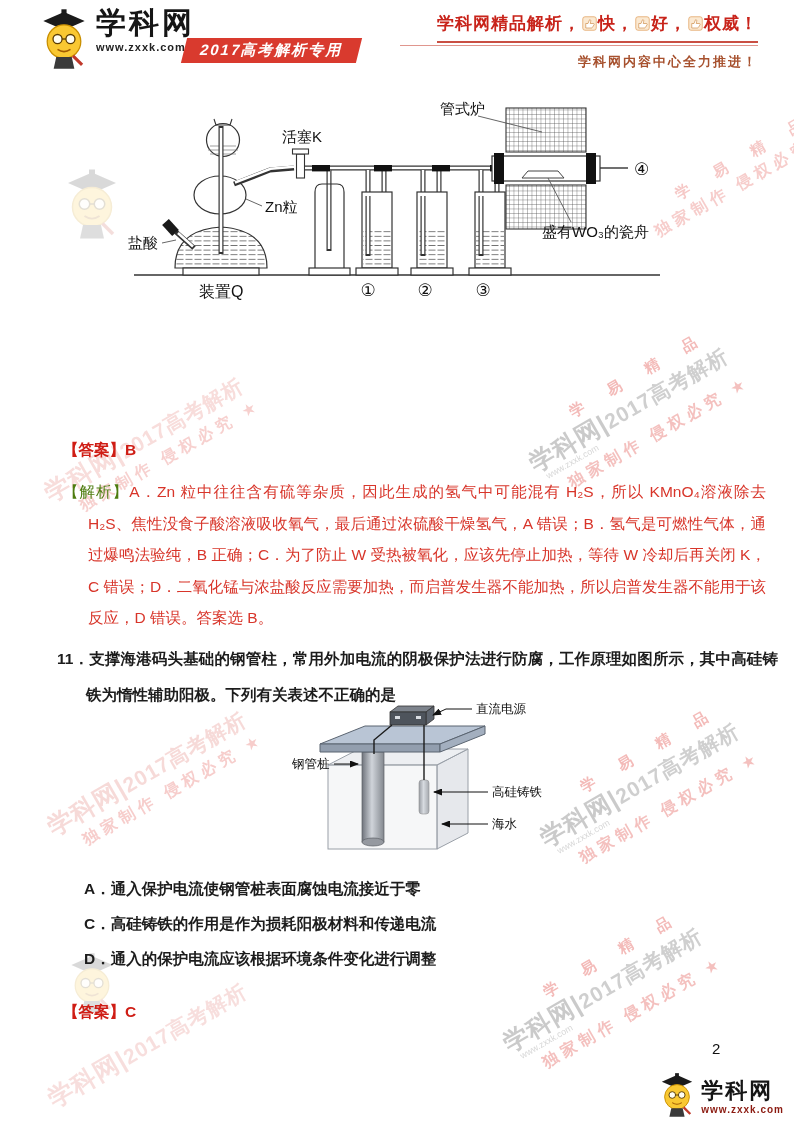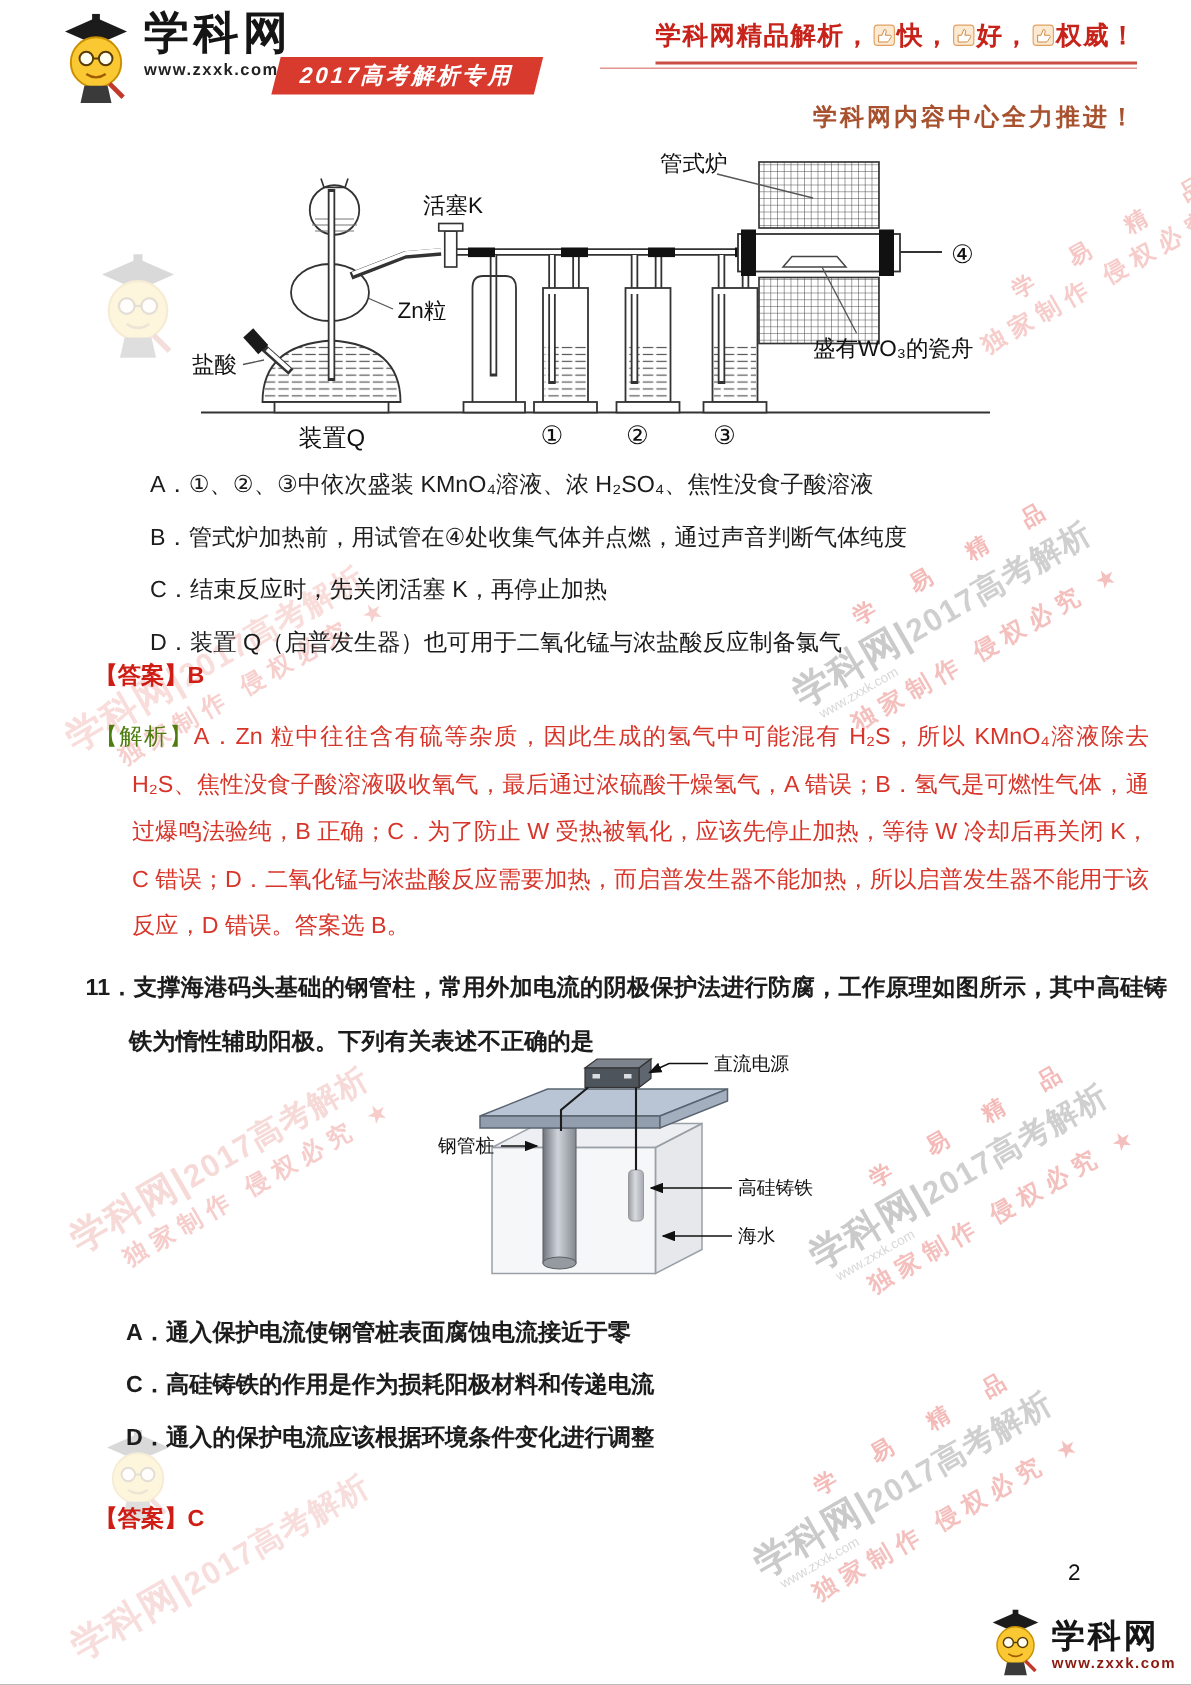--- a/index.html
+++ b/index.html
@@ -12,21 +12,21 @@
   .logo-name{font-size:30px;font-weight:900;letter-spacing:3px;color:#151515;}
   .logo-url{font-size:11px;font-weight:bold;color:#222;margin-top:4px;letter-spacing:1px;}
   .banner{background:#d93a2e;color:#fff;font-size:15px;font-weight:bold;
           padding:3px 16px;transform:skewX(-14deg);letter-spacing:2px;white-space:nowrap;}
   .hdr-right{text-align:right;}
   .script-line{display:inline-block;color:#c8231a;font-weight:bold;
                font-size:17px;white-space:nowrap;border-bottom:2px solid #c94f43;
                padding-bottom:5px;letter-spacing:1px;}
   .script-line .thumb{display:inline-block;vertical-align:-2px;margin:0 1px;}
   .hdr-underline2{height:1px;background:#e0968e;margin-top:2px;}
-  .hdr-sub{margin-top:22px;color:#a7512e;font-size:16px;font-weight:600;letter-spacing:2px;}
+  .hdr-sub{margin-top:7px;color:#a7512e;font-size:13px;font-weight:600;letter-spacing:2px;}
   
   .opt{font-size:15.5px;line-height:35px;white-space:nowrap;color:#1c1c1c;}
   .ansline{font-size:15.5px;font-weight:bold;color:#cf1d15;}
   .ansline .ansval{font-weight:bold;}
   .analysis{font-size:15.5px;line-height:31.5px;color:#d8352a;text-align:justify;
             padding-left:25px;text-indent:-25px;}
   .analysis .lbl{font-weight:normal;color:#4d7c0f;}
   .stem{font-size:15.5px;line-height:36px;color:#1c1c1c;text-align:justify;
         padding-left:29px;text-indent:-29px;font-weight:bold;}
   
@@ -245,26 +245,20 @@
       <text x="77" y="201" font-size="16" fill="#111">装置Q</text>
       <text x="318" y="18" font-size="15" fill="#111">管式炉</text>
       <text x="420" y="141" font-size="15" fill="#111">盛有WO₃的瓷舟</text>
       <text x="246" y="200" font-size="17" fill="#111" text-anchor="middle">①</text>
       <text x="303" y="200" font-size="17" fill="#111" text-anchor="middle">②</text>
       <text x="361" y="200" font-size="17" fill="#111" text-anchor="middle">③</text>
       <text x="512" y="79" font-size="17" fill="#111">④</text>
     </svg>
   </div>
 
-  <div class="abs" style="left:100px;top:306px;">
-    <div class="opt">A．①、②、③中依次盛装 KMnO₄溶液、浓 H₂SO₄、焦性没食子酸溶液</div>
-    <div class="opt">B．管式炉加热前，用试管在④处收集气体并点燃，通过声音判断气体纯度</div>
-    <div class="opt">C．结束反应时，先关闭活塞 K，再停止加热</div>
-    <div class="opt">D．装置 Q（启普发生器）也可用于二氧化锰与浓盐酸反应制备氯气</div>
-  </div>
 
   <div class="abs ansline" style="left:63px;top:440px;">
     <span>【答案】</span><span class="ansval">B</span>
   </div>
 
   <div class="abs analysis" style="left:63px;top:476px;width:678px;">
     <span class="lbl">【解析】</span><span>A．Zn 粒中往往含有硫等杂质，因此生成的氢气中可能混有 H₂S，所以 KMnO₄溶液除去 H₂S、焦性没食子酸溶液吸收氧气，最后通过浓硫酸干燥氢气，A 错误；B．氢气是可燃性气体，通过爆鸣法验纯，B 正确；C．为了防止 W 受热被氧化，应该先停止加热，等待 W 冷却后再关闭 K，C 错误；D．二氧化锰与浓盐酸反应需要加热，而启普发生器不能加热，所以启普发生器不能用于该反应，D 错误。答案选 B。</span>
   </div>
 
   <div class="abs stem" style="left:57px;top:641px;width:692px;">

